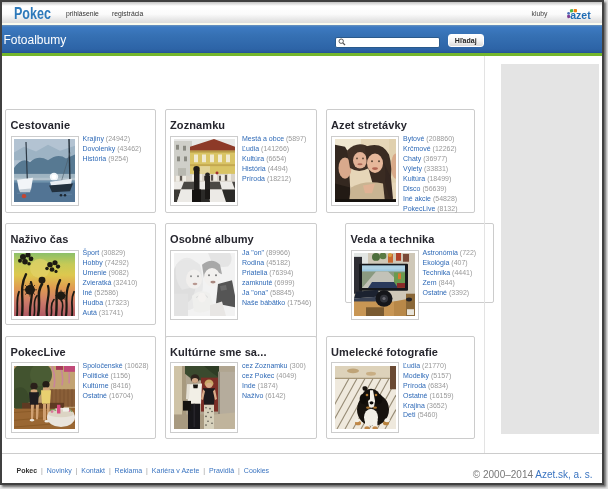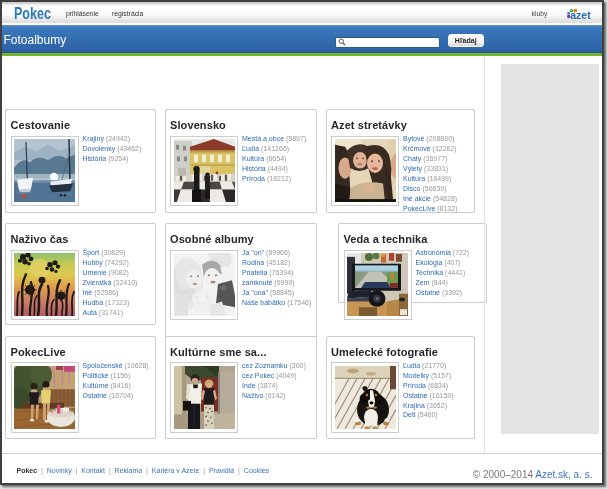--- a/index.html
+++ b/index.html
@@ -94,21 +94,21 @@
 <circle cx="51" cy="58" r="1.3" fill="#1c2630"></circle>
 </svg>
       </div>
       <div class="lks">
         <div class="ln"><a>Krajiny</a> <span class="ct">(24942)</span></div>
         <div class="ln"><a>Dovolenky</a> <span class="ct">(43462)</span></div>
         <div class="ln"><a>História</a> <span class="ct">(9254)</span></div>
       </div>
     </div>
     <div class="box" style="left:162.5px;top:107px;width:152px;height:103.5px">
-      <div class="bt">Slovensko</div>
+      <div class="bt">Zoznamku</div>
       <div class="th">
         <svg width="61" height="63" viewBox="0 0 61 65" preserveAspectRatio="none">
 <rect width="61" height="65" fill="#d8d2c8"></rect>
 <rect width="61" height="8" fill="#e8e8e6"></rect>
 <rect x="0" y="2" width="18" height="36" fill="#cfcfc9"></rect>
 <rect x="2" y="6" width="3" height="5" fill="#8a8a82"></rect>
 <rect x="9" y="7" width="3" height="5" fill="#8a8a82"></rect>
 <rect x="3" y="18" width="3" height="5" fill="#8a8a82"></rect>
 <rect x="10" y="18" width="3" height="5" fill="#8a8a82"></rect>
 <rect x="4" y="30" width="8" height="8" fill="#b8b8b0"></rect>
@@ -301,21 +301,21 @@
       </div>
       <div class="lks">
         <div class="ln"><a>Ja "on"</a> <span class="ct">(89966)</span></div>
         <div class="ln"><a>Rodina</a> <span class="ct">(45182)</span></div>
         <div class="ln"><a>Priatelia</a> <span class="ct">(76394)</span></div>
         <div class="ln"><a>zamknuté</a> <span class="ct">(6999)</span></div>
         <div class="ln"><a>Ja "ona"</a> <span class="ct">(58845)</span></div>
         <div class="ln"><a>Naše bábätko</a> <span class="ct">(17546)</span></div>
       </div>
     </div>
-    <div class="box" style="left:336px;top:221px;width:149px;height:80px">
+    <div class="box" style="left:343px;top:221px;width:149px;height:80px">
       <div class="bt">Veda a technika</div>
       <div class="th">
         <svg width="61" height="63" viewBox="0 0 61 65" preserveAspectRatio="none">
 <rect width="61" height="65" fill="#cfc8b8"></rect>
 <rect x="0" y="0" width="14" height="12" fill="#e2e6e4"></rect>
 <circle cx="22" cy="4" r="4" fill="#4e6e3c"></circle>
 <circle cx="29" cy="3" r="3.4" fill="#5a7a44"></circle>
 <rect x="34" y="1" width="5" height="9" fill="#c86830"></rect>
 <rect x="42" y="0" width="5" height="8" fill="#b04028"></rect>
 <rect x="49" y="1" width="6" height="8" fill="#7a4a38"></rect>

